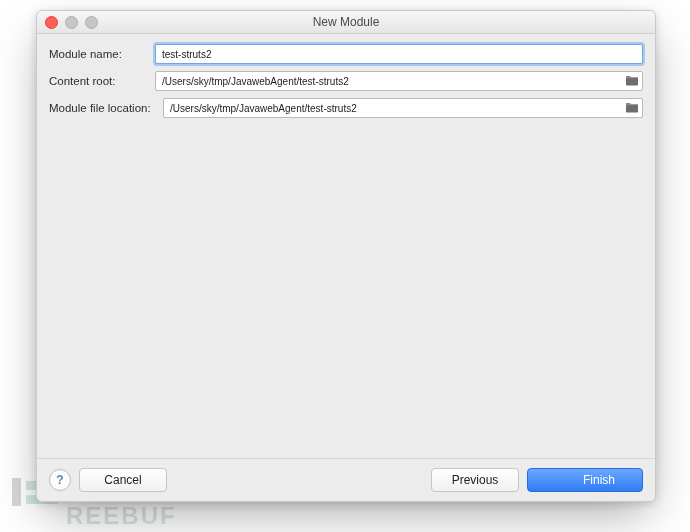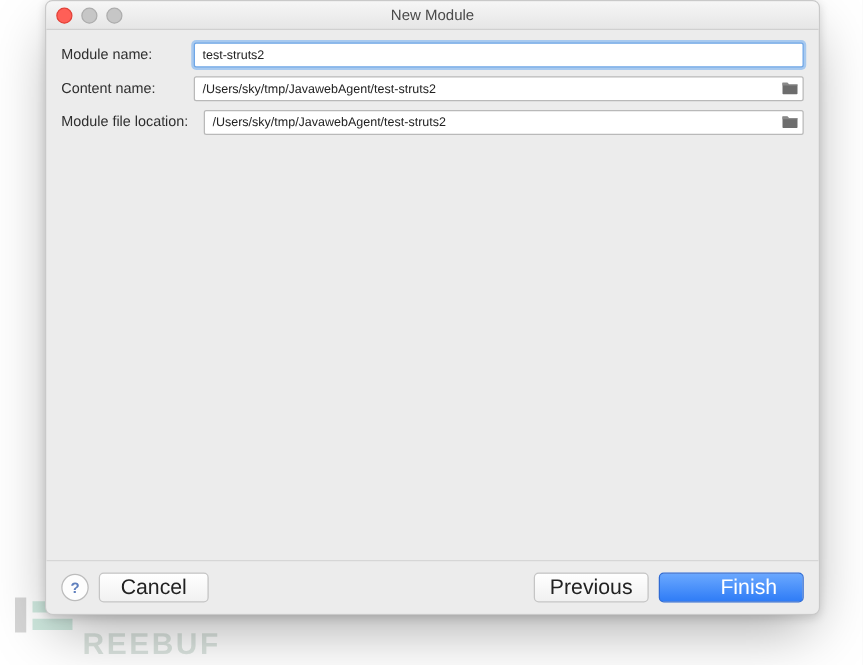--- a/index.html
+++ b/index.html
@@ -49,21 +49,21 @@
     font-weight: 700;
     letter-spacing: 2px;
     color: #14532d;
     opacity: 0.15;
     margin-top: 48px;
   }
 
   .window {
     position: absolute;
     left: 36px;
-    top: 0;
+    top: 10px;
     width: 618px;
     height: 490px;
     background: #ececec;
     border: 1px solid #c9c9c9;
     border-radius: 6px;
     box-shadow: 0 18px 45px -8px rgba(0,0,0,0.35), 0 2px 8px rgba(0,0,0,0.15);
     display: flex;
     flex-direction: column;
     overflow: hidden;
   }
@@ -172,21 +172,21 @@
     color: #5f7fbd;
     cursor: pointer;
   }
   .btn {
     height: 22px;
     min-width: 62px;
     padding: 0 12px;
     border: 1px solid #c5c5c5;
     border-radius: 4px;
     background: linear-gradient(#ffffff, #f1f1f1);
-    font-size: 17px;
+    font-size: 12px;
     color: #222;
     display: flex;
     align-items: center;
     justify-content: center;
     cursor: pointer;
   }
   .btn.primary {
     background: linear-gradient(#6aa8ff, #2f7cf6);
     border-color: #2f6bd4;
     color: #ffffff;
@@ -220,21 +220,21 @@
   <div class="content">
 
     <div class="row">
       <div class="lbl">Module name:</div>
       <div class="field-wrap">
         <input class="field focus" type="text" value="test-struts2" style="">
       </div>
     </div>
 
     <div class="row">
-      <div class="lbl">Content name:</div>
+      <div class="lbl">Content root:</div>
       <div class="field-wrap">
         <input class="field" type="text" value="/Users/sky/tmp/JavawebAgent/test-struts2" style="">
         <div class="folder-btn">
           <span>
             <svg viewBox="0 0 14 12">
                 <path d="M1 2.2h4l1.2 1.3H13v7.3a.6.6 0 0 1-.6.6H1.6A.6.6 0 0 1 1 10.8V2.2z" fill="#6d6d6d"></path>
                 <path d="M1 2.2h4l1.2 1.3H13v.8H1z" fill="#8a8a8a"></path>
               </svg>
           </span>
         </div>

